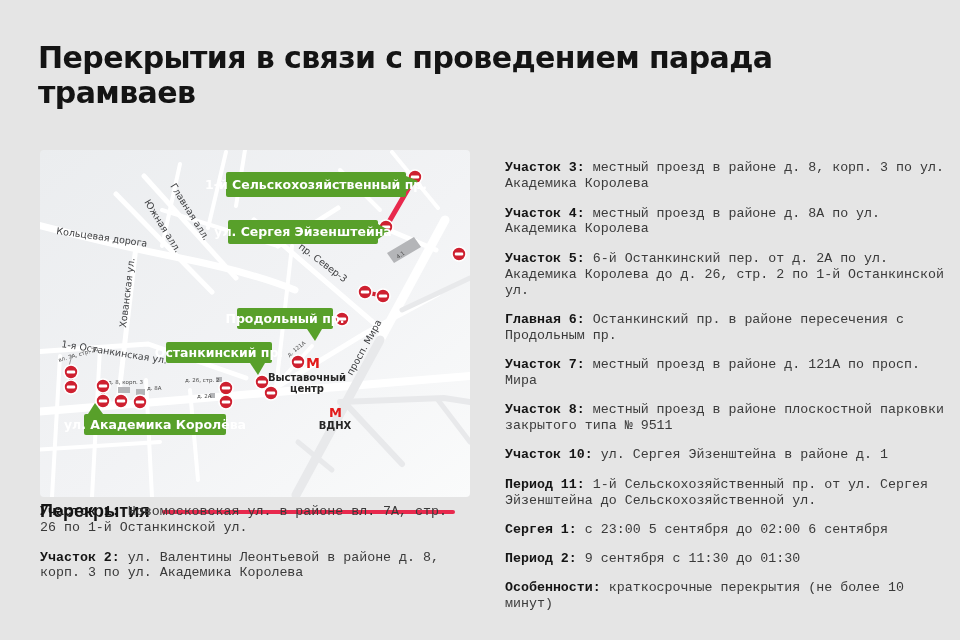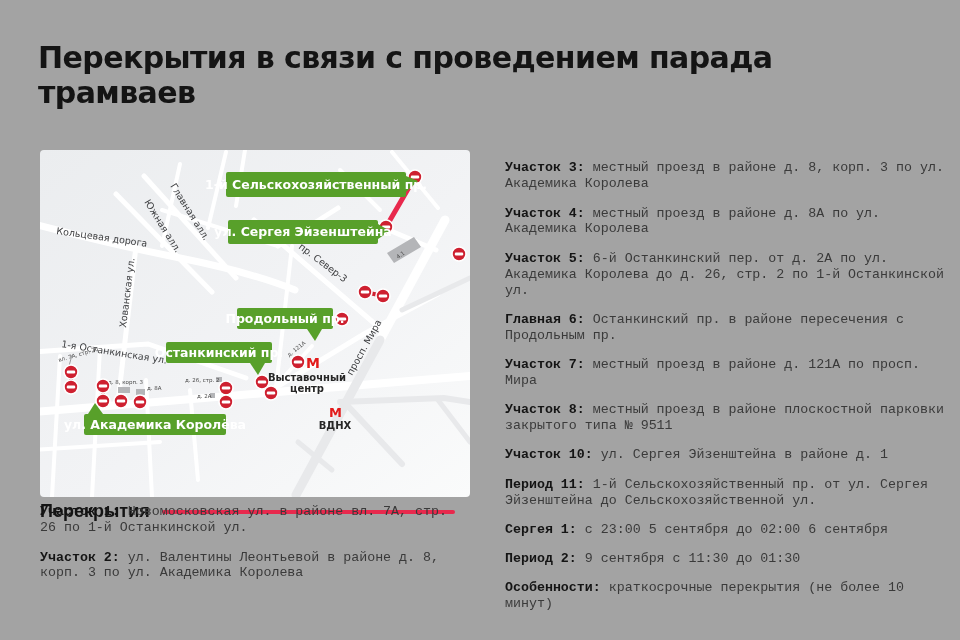--- a/index.html
+++ b/index.html
@@ -1,17 +1,17 @@
 <!DOCTYPE html>
 <html lang="ru"><head>
 <meta charset="utf-8">
 <style>
   html,body{margin:0;padding:0;}
   body{font-family:"Liberation Sans","DejaVu Sans",sans-serif;background:#ffffff;}
-  .page{position:relative;width:960px;height:640px;background:#a3a3a3;overflow:hidden;}
+  .page{position:relative;width:960px;height:640px;background:#e5e5e5;overflow:hidden;}
 
   .title{position:absolute;left:38px;top:20px;width:790px;
          font-family:"DejaVu Sans","Liberation Sans",sans-serif;
          font-size:30px;font-weight:700;color:#141414;line-height:1.18;letter-spacing:-0.6px;}
 
   .map-wrap{position:absolute;left:40px;top:150px;width:430px;height:347px;}
   .map-svg{display:block;width:430px;height:347px;}
 
   .legend{position:absolute;left:40px;top:501px;width:415px;display:flex;align-items:center;}
   .legend-label{font-size:18px;font-weight:700;color:#141414;white-space:nowrap;}

